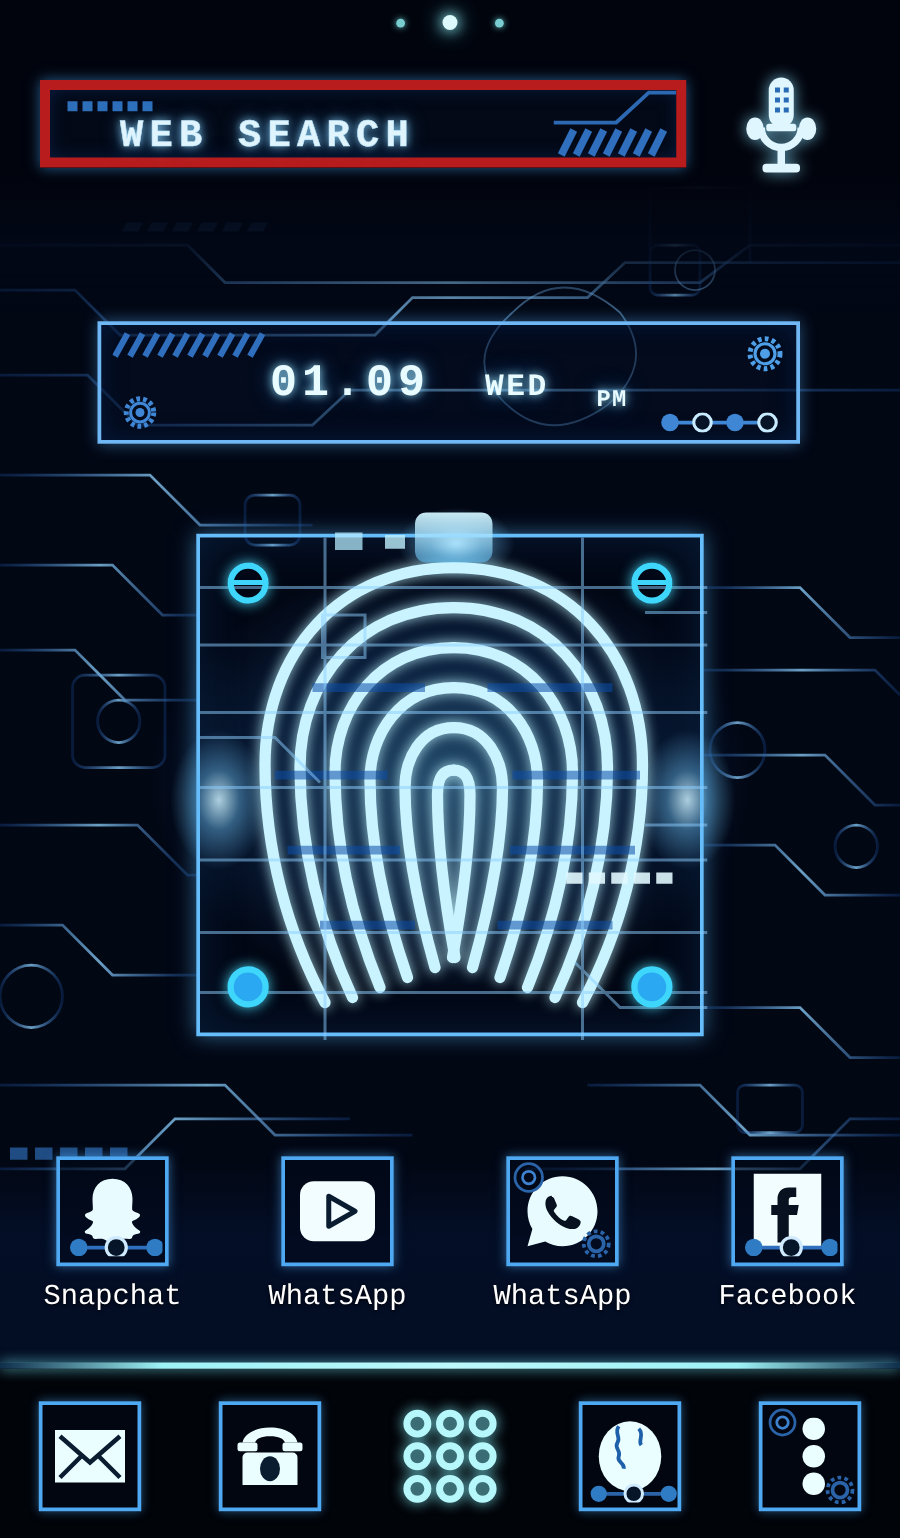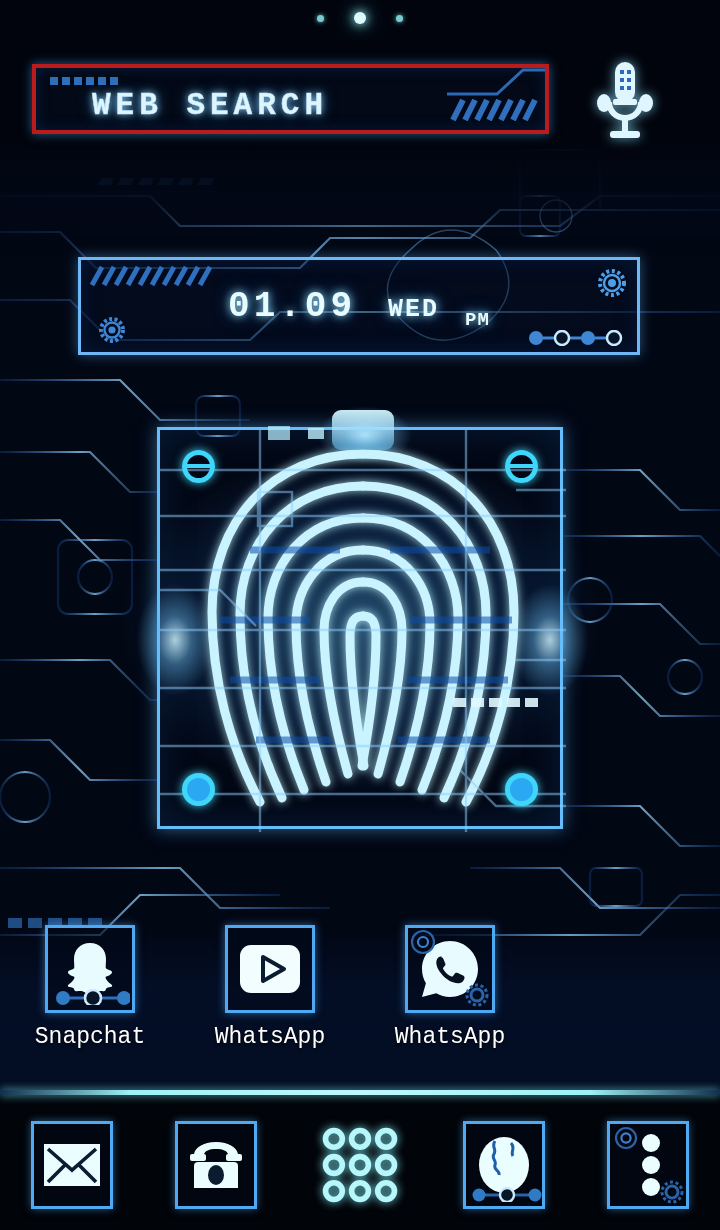--- a/index.html
+++ b/index.html
@@ -56,21 +56,21 @@
     position:absolute; top:8px; left:0; width:720px;
     display:flex; justify-content:center; align-items:center; gap:30px; height:20px;
   }
   .pdot { border-radius:50%; background:#8ef0f2; }
   .pdot.small { width:7px; height:7px; box-shadow:0 0 5px #7de8ec; opacity:.85; }
   .pdot.active { width:12px; height:12px; background:#ddfbfd; box-shadow:0 0 10px #9cf2f6,0 0 18px #5fd8e8; }
 
   
   #searchbar {
     position:absolute; left:32px; top:64px; width:517px; height:70px;
-    border:4px solid #b91c1c;
+    border:8px solid #b91c1c;
     background:rgba(4,11,26,0.78);
     box-shadow:0 0 10px rgba(78,165,240,0.55), inset 0 0 14px rgba(12,40,90,0.6);
   }
   #searchbar .sq-row { position:absolute; left:14px; top:9px; display:flex; gap:4px; }
   #searchbar .sq-row i { display:block; width:8px; height:8px; background:#2e6fba; }
   #search-text {
     position:absolute; left:56px; top:20px;
     font-family:"Liberation Mono", monospace;
     font-size:31px; font-weight:700; letter-spacing:5px;
     color:#dff4fd;
@@ -90,21 +90,21 @@
     position:absolute; left:78px; top:257px; width:562px; height:98px;
     border:3px solid #6fb8f5;
     background:rgba(4,16,40,0.42);
     box-shadow:0 0 12px rgba(90,180,250,0.45), inset 0 0 20px rgba(10,40,90,0.5);
   }
   #clock-widget .hatch { position:absolute; left:9px; top:5px; width:125px; height:22px; }
   #clock-gear-tr { position:absolute; right:6px; top:4px; width:38px; height:38px; }
   #clock-gear-bl { position:absolute; left:14px; bottom:5px; width:34px; height:34px; }
   #clock-row {
     position:absolute; left:0; top:0; width:100%; height:100%;
-    display:flex; align-items:center; justify-content:center; gap:4px;
+    display:flex; align-items:center; justify-content:center; gap:16px;
   }
   .dseg {
     font-family:"Liberation Mono", monospace;
     color:#e8fbff; font-weight:700;
     text-shadow:0 0 8px rgba(160,230,255,0.95), 0 0 18px rgba(60,170,255,0.55);
   }
   #clock-date { font-size:36px; letter-spacing:4px; }
   #clock-day  { font-size:25px; letter-spacing:2px; margin-left:28px; margin-right:18px; position:relative; top:3px; }
   #clock-time { font-size:57px; letter-spacing:6px; line-height:1; }
   #clock-ampm { font-size:19px; letter-spacing:1px; margin-left:4px; position:relative; top:14px; }
@@ -495,20 +495,36 @@
         <svg class="badge gear" viewBox="0 0 34 34">
           <g fill="none" stroke="#2a63a8" stroke-width="3">
             <circle cx="17" cy="17" r="10" stroke-dasharray="3 2.6"></circle>
             <circle cx="17" cy="17" r="6"></circle>
           </g>
         </svg>
       </div>
       <div class="app-label">WhatsApp</div>
     </div>
 
+    <div class="app-cell">
+      <div class="app-frame">
+        <svg class="glyph" width="58" height="62" viewBox="0 0 58 62">
+          <rect x="2" y="1" width="54" height="60" fill="#f2fdff"></rect>
+          <path fill="#08111f" d="M36 12 h-6 c-5.4 0-9 3.6-9 9 v5 h-5 v8 h5 v22 h9 V34 h6.6 l1.4-8 H30 v-4
+            c0-1.6 .9-2.4 2.6-2.4 H36 Z"></path>
+        </svg>
+        <svg class="badge conn" viewBox="0 0 74 16">
+          <line x1="7" y1="9" x2="68" y2="9" stroke="#2f6fbe" stroke-width="3"></line>
+          <circle cx="7" cy="9" r="7" fill="#2f7cc4"></circle>
+          <circle cx="37" cy="9" r="8" fill="#061628" stroke="#cfeaff" stroke-width="2.6"></circle>
+          <circle cx="68" cy="9" r="7" fill="#2f7cc4"></circle>
+        </svg>
+      </div>
+      <div class="app-label">Facebook</div>
+    </div>
 
   </div>
 
   <div id="dock">
     <div id="dock-line"></div>
     <div id="dock-items">
 
       <div class="dock-cell">
         <div class="dock-frame">
           <svg class="glyph" width="58" height="44" viewBox="0 0 58 44">

